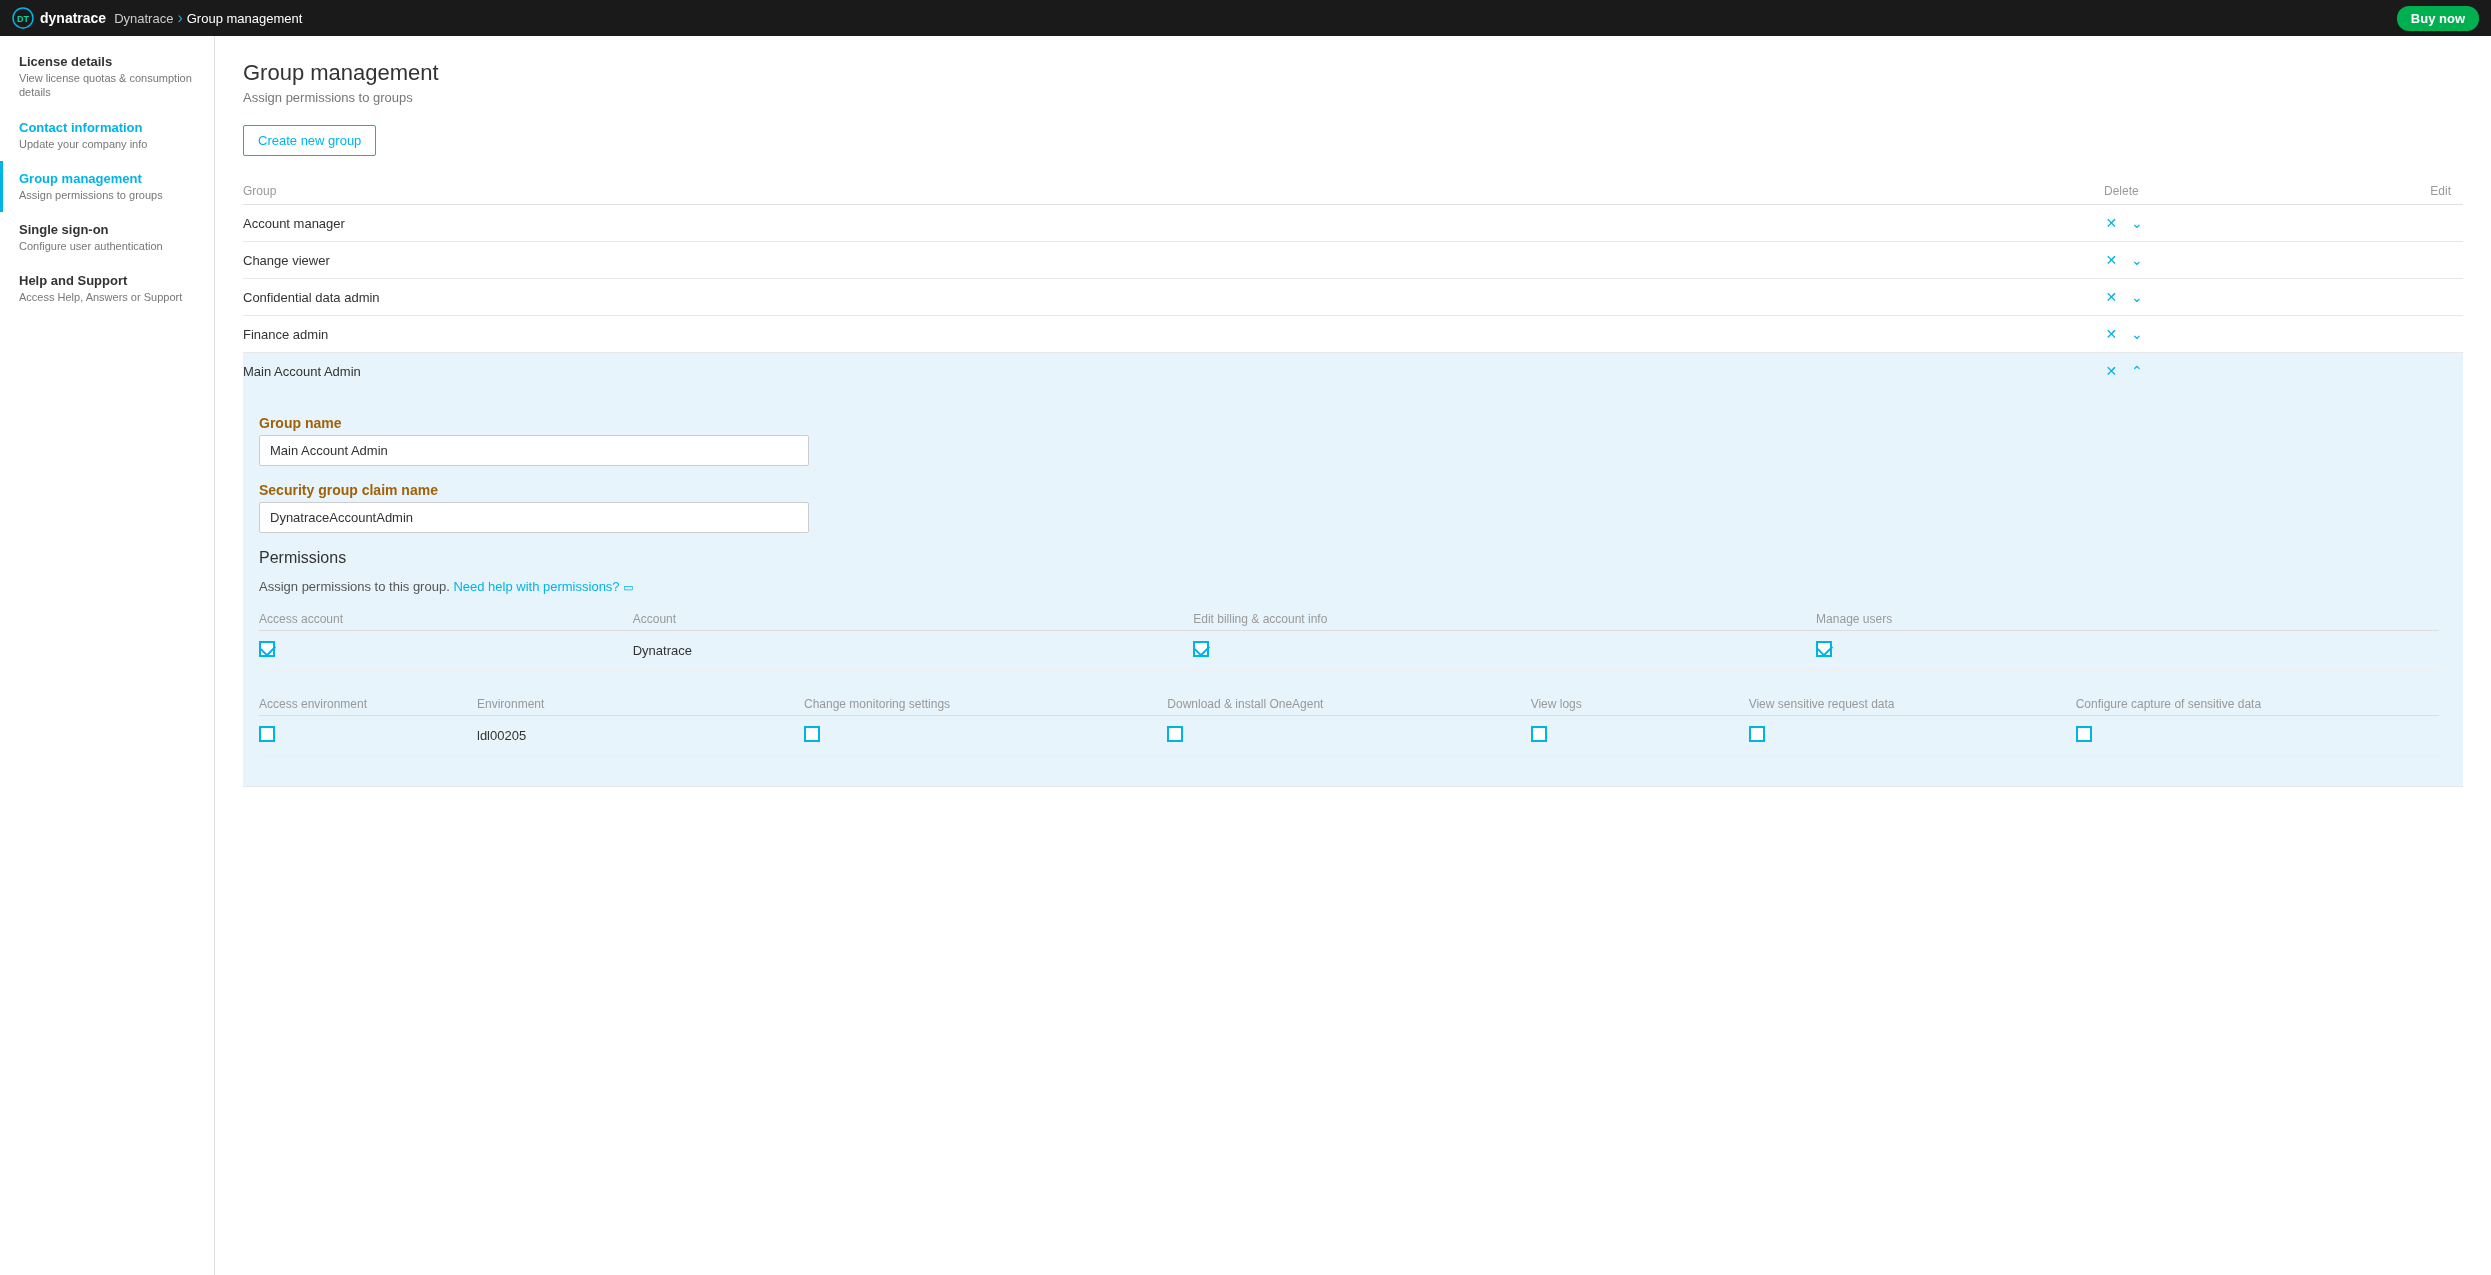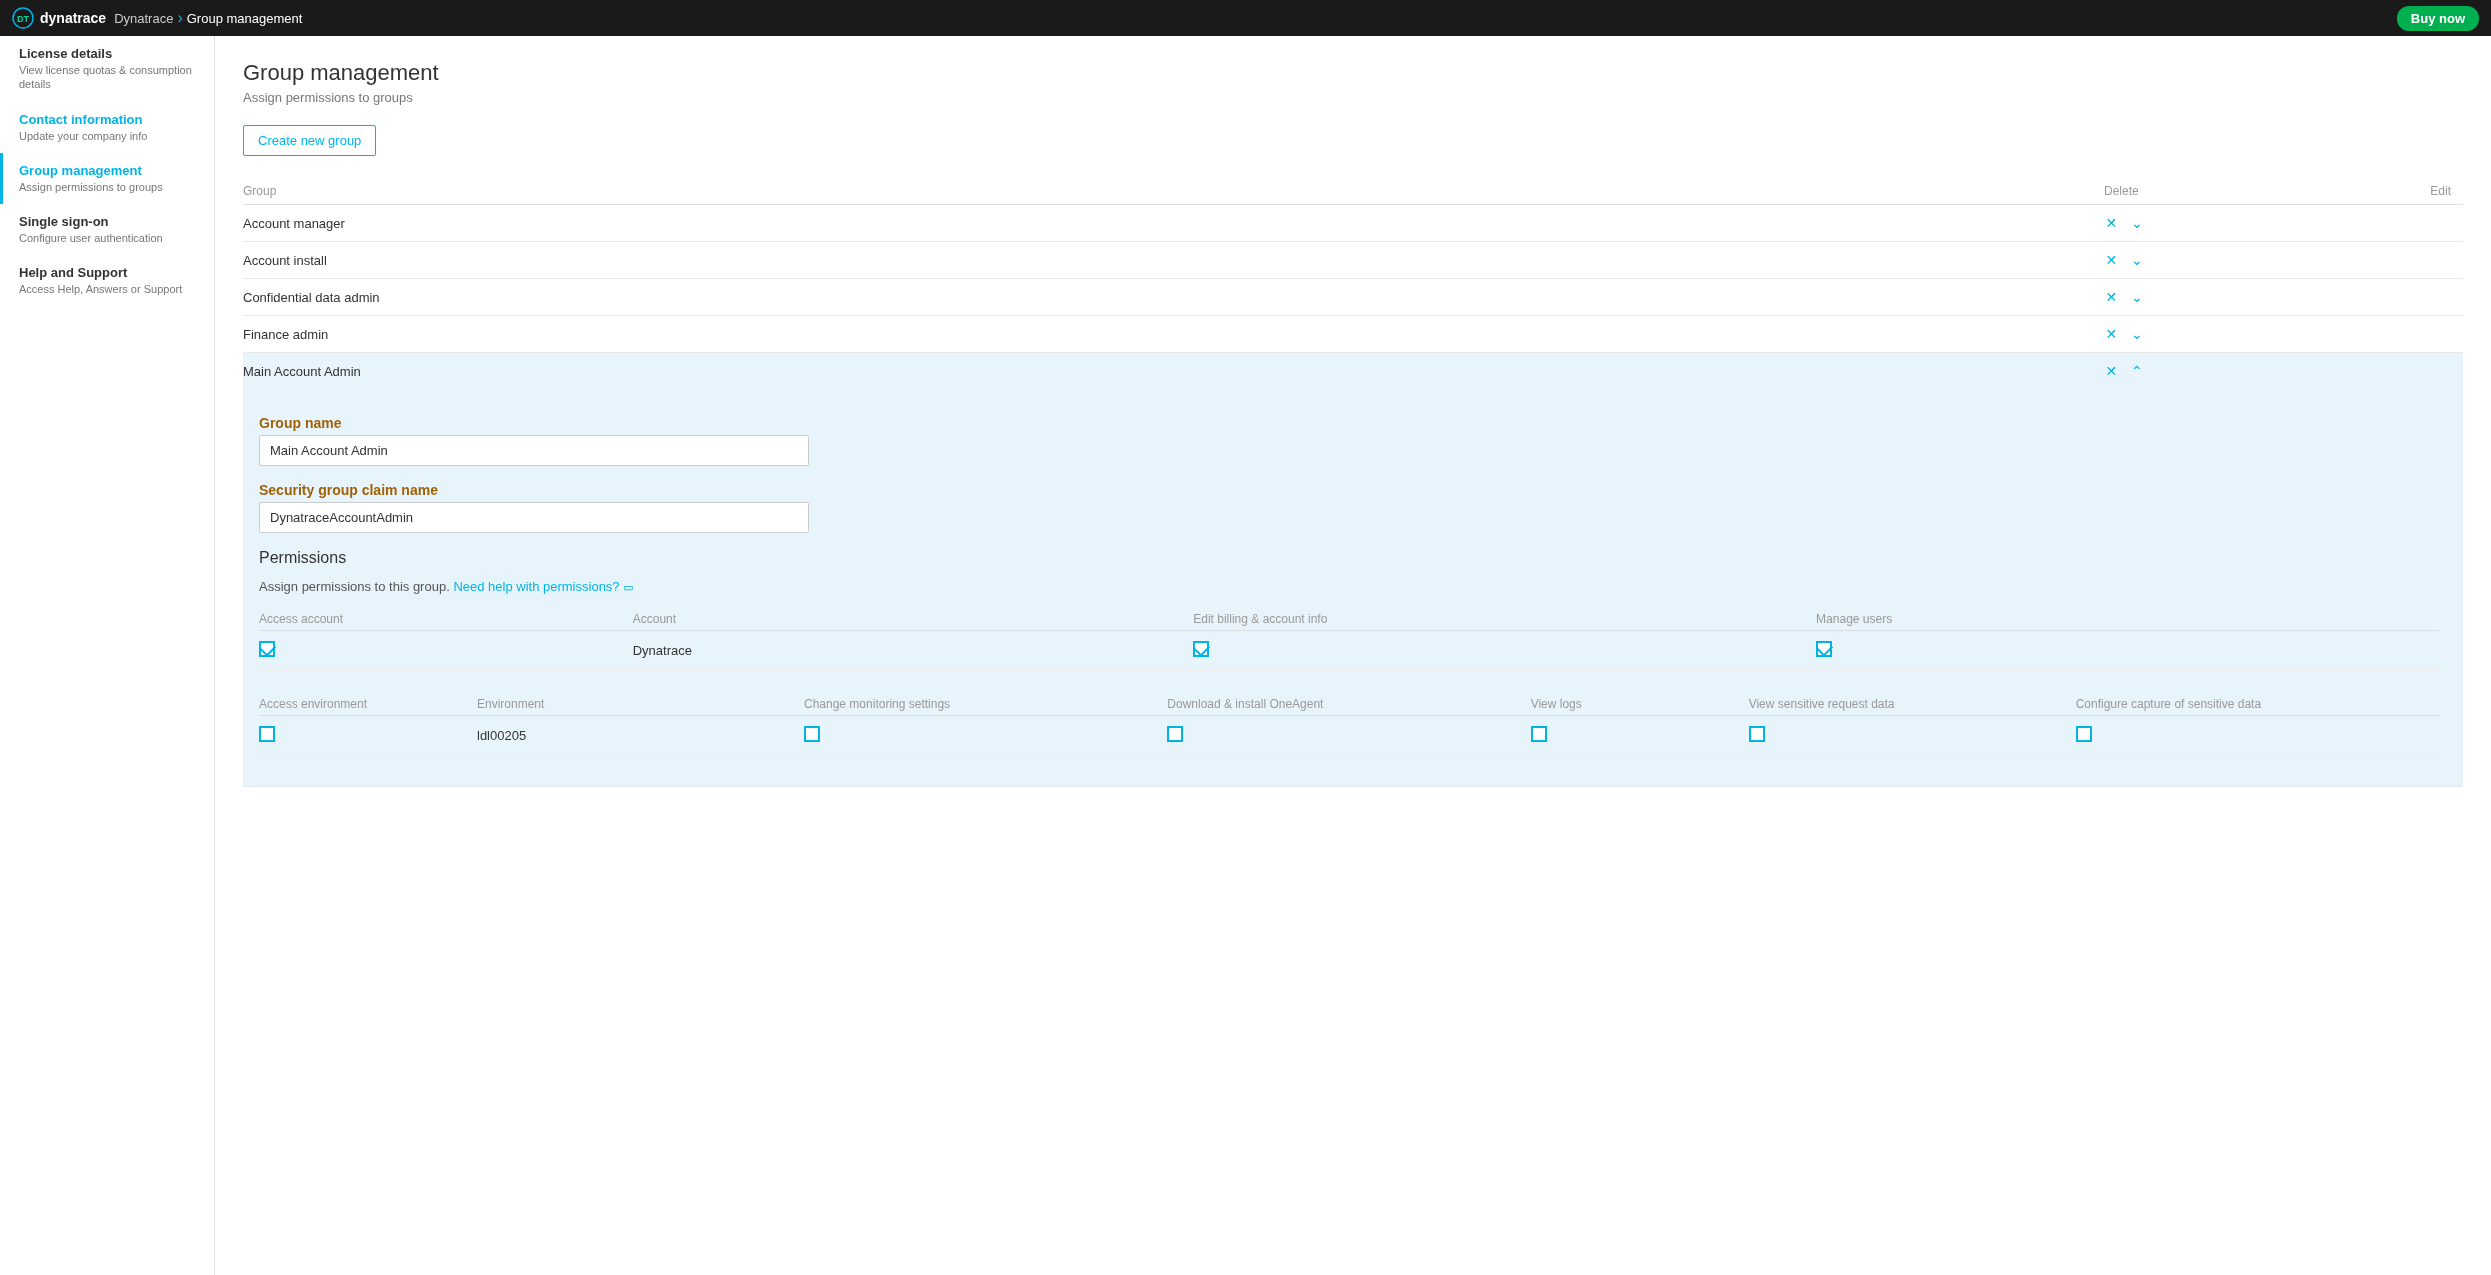--- a/index.html
+++ b/index.html
@@ -33,21 +33,21 @@
     }
 
     
     .layout { display: flex; min-height: calc(100vh - 36px); }
 
     
     .sidebar {
       width: 215px;
       background: #fff;
       border-right: 1px solid #e0e0e0;
-      padding: 0 0;
+      padding: 8px 0;
       flex-shrink: 0;
     }
     .sidebar-item {
       padding: 10px 16px;
       cursor: pointer;
       border-left: 3px solid transparent;
     }
     .sidebar-item.active {
       border-left: 3px solid #00b4e6;
     }
@@ -233,21 +233,21 @@
         <tr>
           <td>Account manager</td>
           <td class="actions">
             <span class="action-icon icon-delete">✕</span>
             <span class="action-icon icon-chevron">⌄</span>
           </td>
           <td></td>
         </tr>
 
         <tr>
-          <td>Account install</td>
+          <td>Change viewer</td>
           <td class="actions">
             <span class="action-icon icon-delete">✕</span>
             <span class="action-icon icon-chevron">⌄</span>
           </td>
           <td></td>
         </tr>
 
         <tr>
           <td>Confidential data admin</td>
           <td class="actions">

